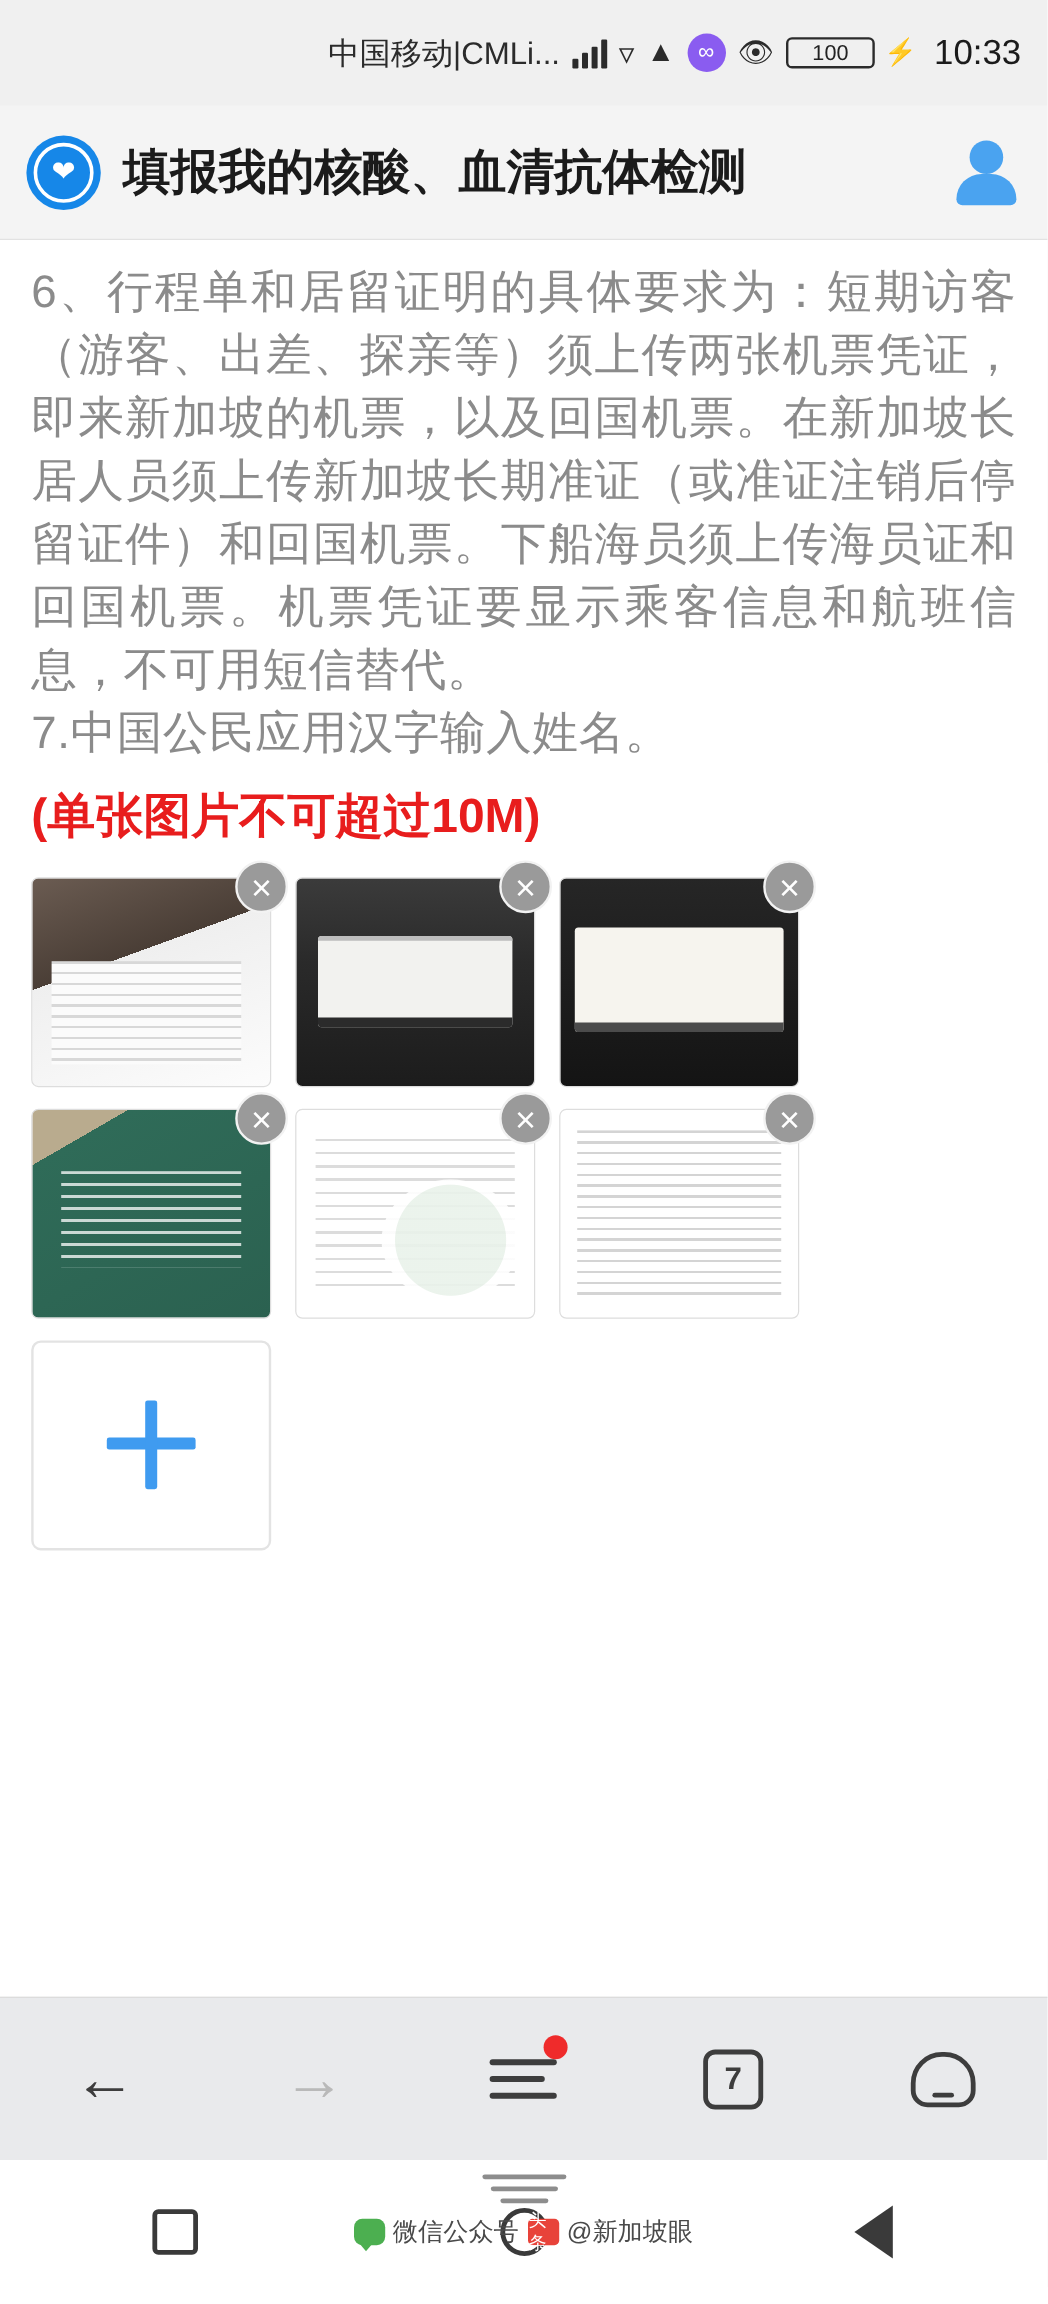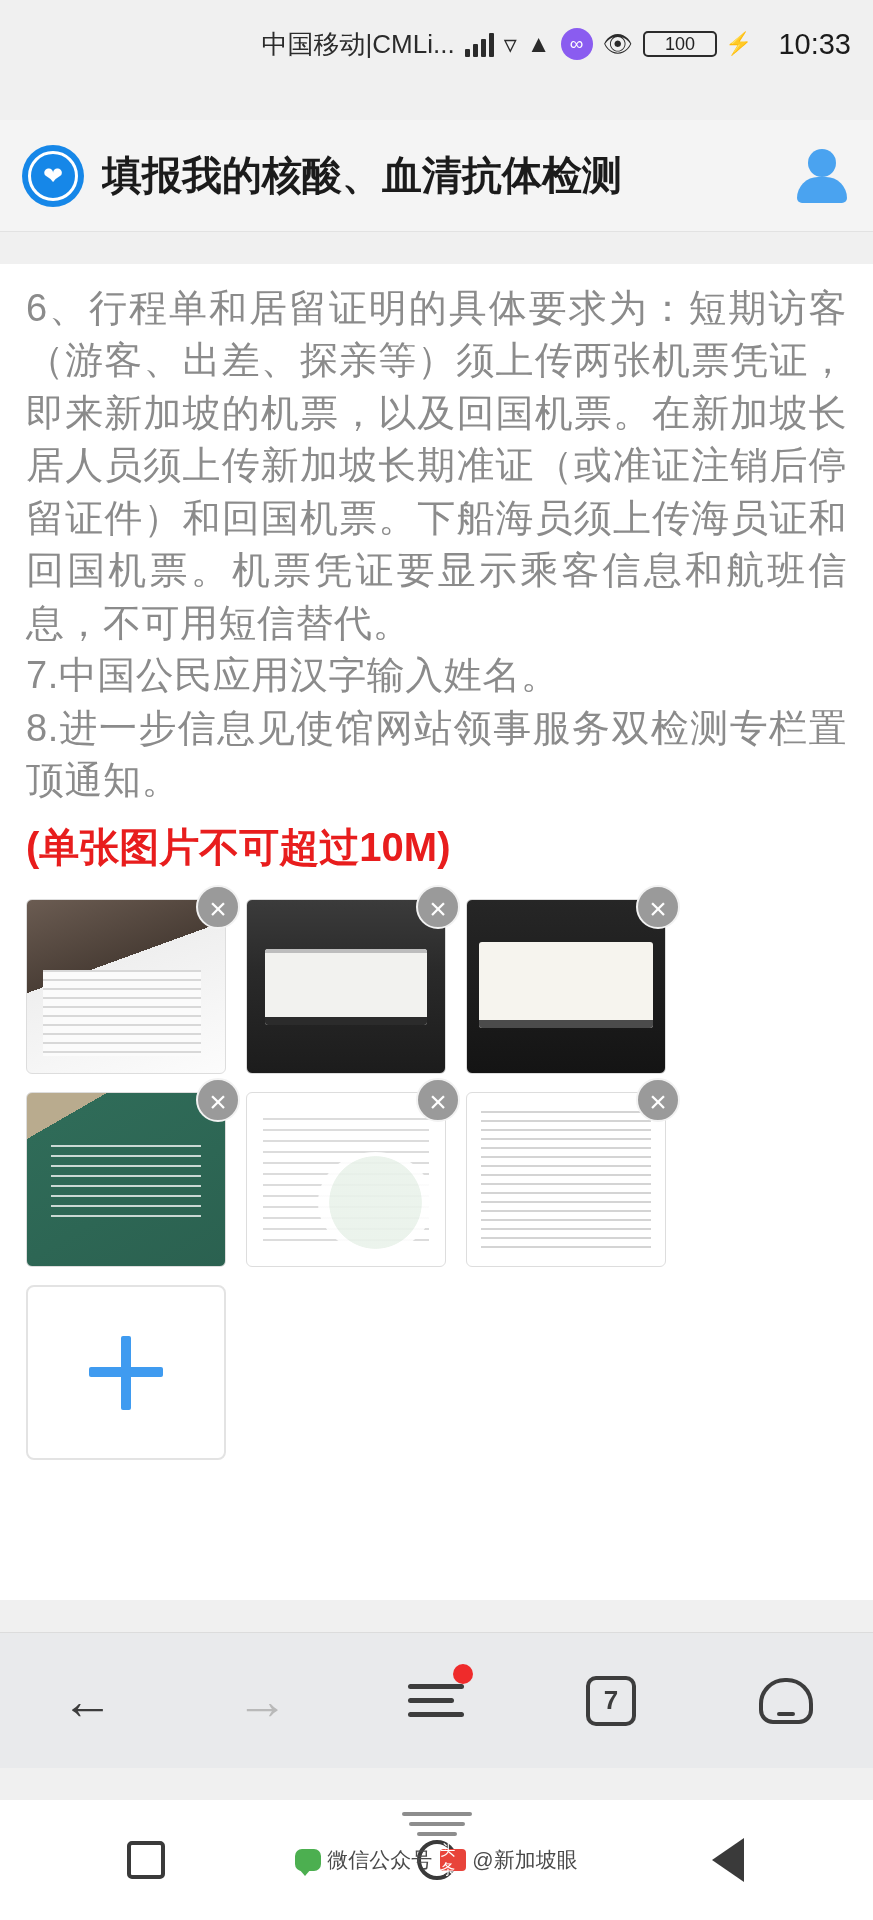--- a/index.html
+++ b/index.html
@@ -10,21 +10,20 @@
     font-family: "Liberation Sans", sans-serif;
     overflow: hidden;
   }
   .phone {
     position: relative;
     width: 873px;
     height: 1920px;
     background: #f0f0f0;
     display: flex;
     flex-direction: column;
-    gap: 32px;
   }
 
   
   .statusbar {
     height: 88px;
     background: #f0f0f0;
     display: flex;
     align-items: center;
     justify-content: flex-end;
     padding: 0 22px 0 0;
@@ -47,21 +46,21 @@
     background: #8a5cf0; color: #fff; font-size: 19px;
     display: inline-flex; align-items: center; justify-content: center;
   }
   .eye { font-size: 24px; color: #2b2b2b; }
   .batt {
     border: 2px solid #2b2b2b; border-radius: 5px;
     padding: 1px 20px; font-size: 18px; line-height: 1;
     display: inline-flex; align-items: center; height: 26px;
   }
   .bolt { font-size: 22px; color: #2b2b2b; margin-left: -2px; }
-  .clock { font-size: 29px; color: #1b1b1b; margin-left: 16px; }
+  .clock { font-size: 29px; color: #1b1b1b; margin-left: 4px; }
 
   
   .appbar {
     height: 112px;
     background: #f4f4f4;
     display: flex;
     align-items: center;
     padding: 0 22px;
     gap: 18px;
     border-bottom: 1px solid #e2e2e2;
@@ -335,21 +334,20 @@
     <div class="apptitle">填报我的核酸、血清抗体检测</div>
     <div class="avatar">
       <div class="head"></div>
         <div class="body"></div>
     </div>
   </div>
 
   <div class="content">
     <p class="para">6、行程单和居留证明的具体要求为：短期访客（游客、出差、探亲等）须上传两张机票凭证，即来新加坡的机票，以及回国机票。在新加坡长居人员须上传新加坡长期准证（或准证注销后停留证件）和回国机票。下船海员须上传海员证和回国机票。机票凭证要显示乘客信息和航班信息，不可用短信替代。</p>
     <p class="para num">7.中国公民应用汉字输入姓名。</p>
-    <p class="para num">8.进一步信息见使馆网站领事服务双检测专栏置顶通知。</p>
     <p class="warning">(单张图片不可超过10M)</p>
 
     <div class="thumbs">
       <div class="thumb">
         <div class="pic t1"></div>
         <div class="close-btn">×</div>
       </div>
       <div class="thumb">
         <div class="pic t2"></div>
         <div class="close-btn">×</div>

